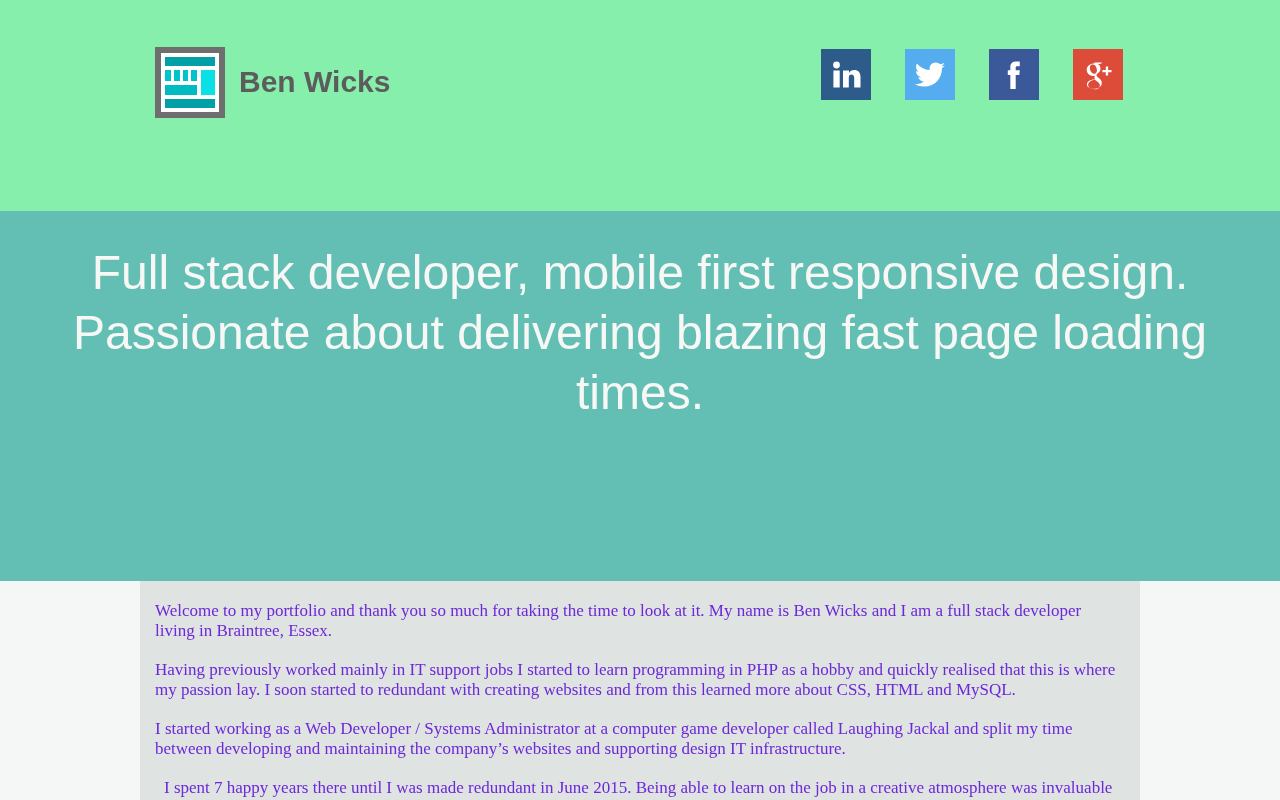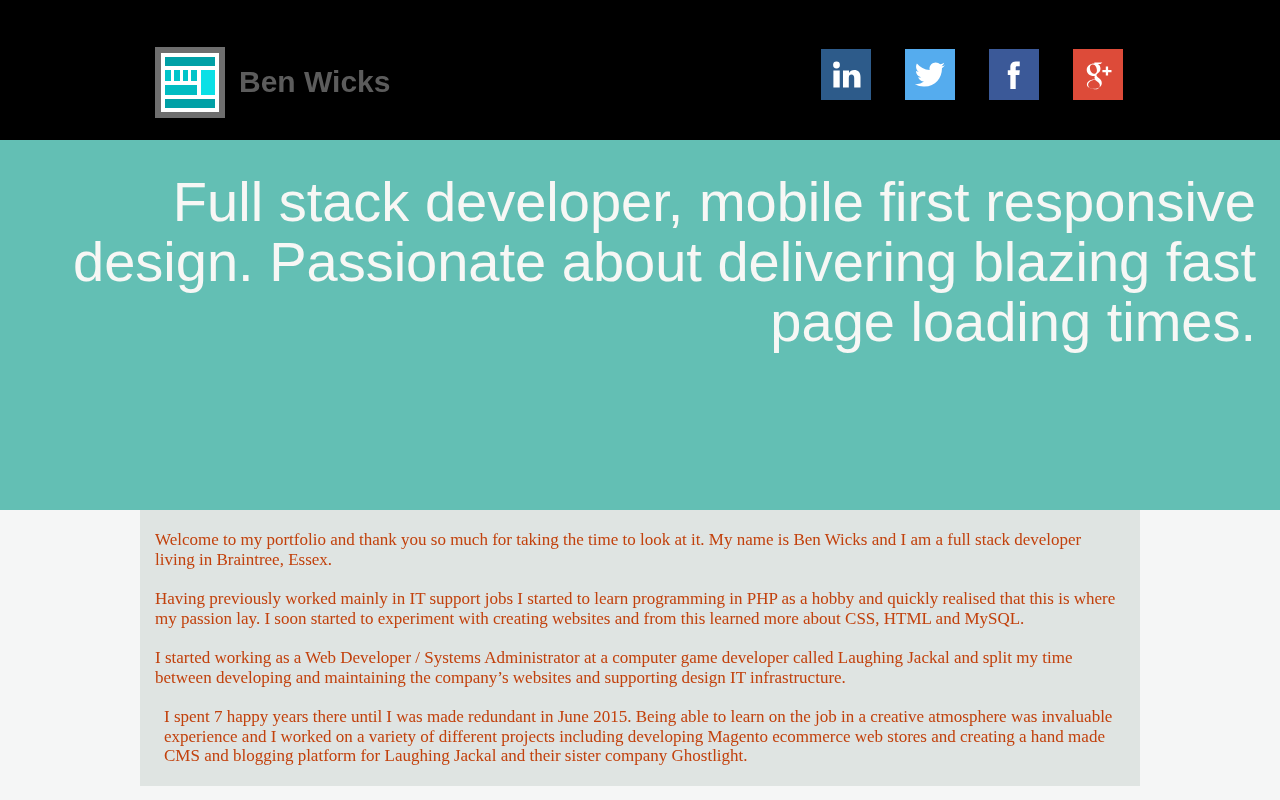--- a/index.html
+++ b/index.html
@@ -10,22 +10,22 @@
     width: 1280px;
     height: 800px;
     background: #f5f6f6;
     font-family: "Liberation Sans", sans-serif;
     overflow: hidden;
   }
 
   
   .site-header {
     position: relative;
-    height: 140px;
-    background: #000000;
+    height: 211px;
+    background: #86efac;
     box-sizing: border-box;
   }
   .brand {
     position: absolute;
     left: 155px;
     top: 47px;
     display: flex;
     align-items: center;
   }
   .logo-mark {
@@ -123,24 +123,24 @@
 
   
   .hero {
     background: #63bfb4;
     padding: 32px 24px 30px 24px;
     box-sizing: border-box;
     height: 370px;
   }
   .hero-line {
     color: #f7f7f5;
-    font-size: 56px;
+    font-size: 48px;
     line-height: 60px;
     font-weight: normal;
-    text-align: right;
+    text-align: center;
     margin: 0;
     padding: 0;
     font-family: "Liberation Sans", sans-serif;
   }
 
   
   .main-wrap {
     display: flex;
     justify-content: center;
     background: #f5f6f6;
@@ -149,21 +149,21 @@
     width: 1000px;
     background: #dfe4e2;
     padding: 20px 15px 20px 15px;
     box-sizing: border-box;
     min-height: 267px;
   }
   .body-para {
     font-family: "Liberation Serif", serif;
     font-size: 17px;
     line-height: 19.5px;
-    color: #c2410c;
+    color: #6d28d9;
     margin: 0 0 20px 0;
   }
   .body-para:last-child { margin-bottom: 0; margin-left: 9px; }
 </style>
 </head>
 <body>
 
 <div class="site-header">
 
   <a class="brand">
@@ -223,17 +223,17 @@
   </div>
 </div>
 
 <div class="hero">
   <p class="hero-line">Full stack developer, mobile first responsive design. Passionate about delivering blazing fast page loading times.</p>
 </div>
 
 <div class="main-wrap">
   <div class="content-panel">
     <p class="body-para">Welcome to my portfolio and thank you so much for taking the time to look at it. My name is Ben Wicks and I am a full stack developer living in Braintree, Essex.</p>
-    <p class="body-para">Having previously worked mainly in IT support jobs I started to learn programming in PHP as a hobby and quickly realised that this is where my passion lay. I soon started to experiment with creating websites and from this learned more about CSS, HTML and MySQL.</p>
+    <p class="body-para">Having previously worked mainly in IT support jobs I started to learn programming in PHP as a hobby and quickly realised that this is where my passion lay. I soon started to redundant with creating websites and from this learned more about CSS, HTML and MySQL.</p>
     <p class="body-para">I started working as a Web Developer / Systems Administrator at a computer game developer called Laughing Jackal and split my time between developing and maintaining the company’s websites and supporting design IT infrastructure.</p>
     <p class="body-para">I spent 7 happy years there until I was made redundant in June 2015. Being able to learn on the job in a creative atmosphere was invaluable experience and I worked on a variety of different projects including developing Magento ecommerce web stores and creating a hand made CMS and blogging platform for Laughing Jackal and their sister company Ghostlight.</p>
   </div>
 </div>
 
 </body></html>

